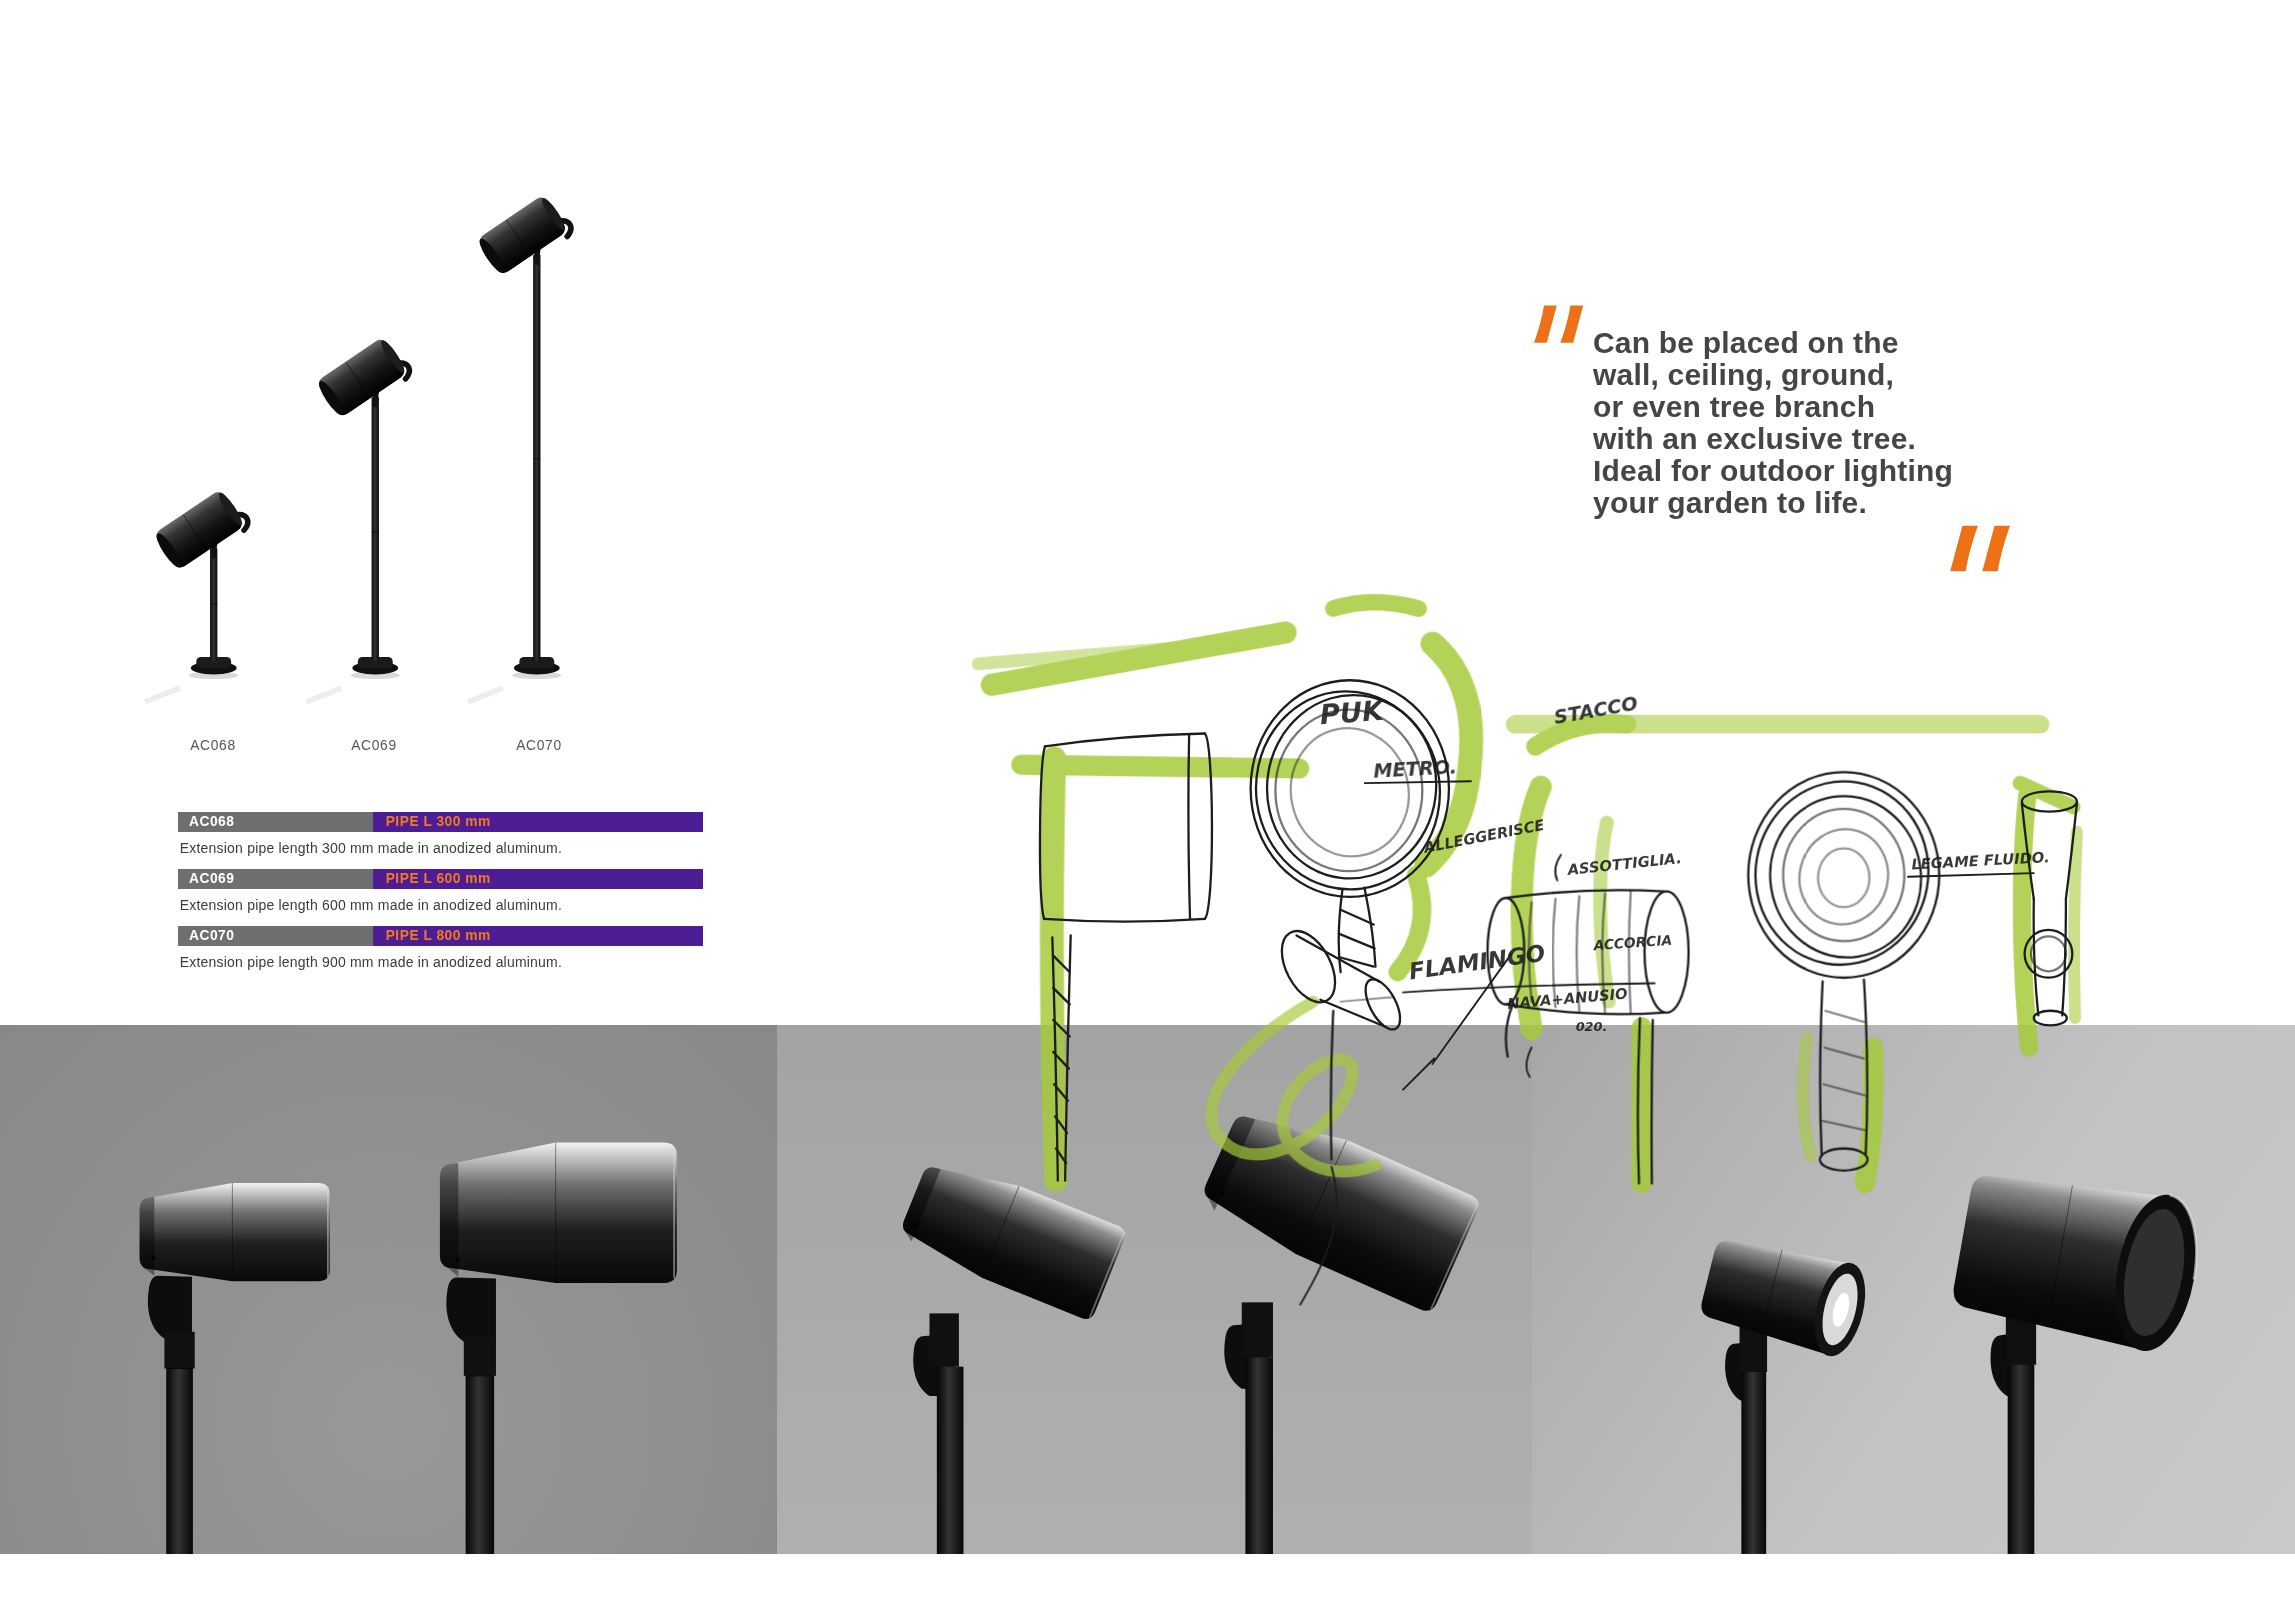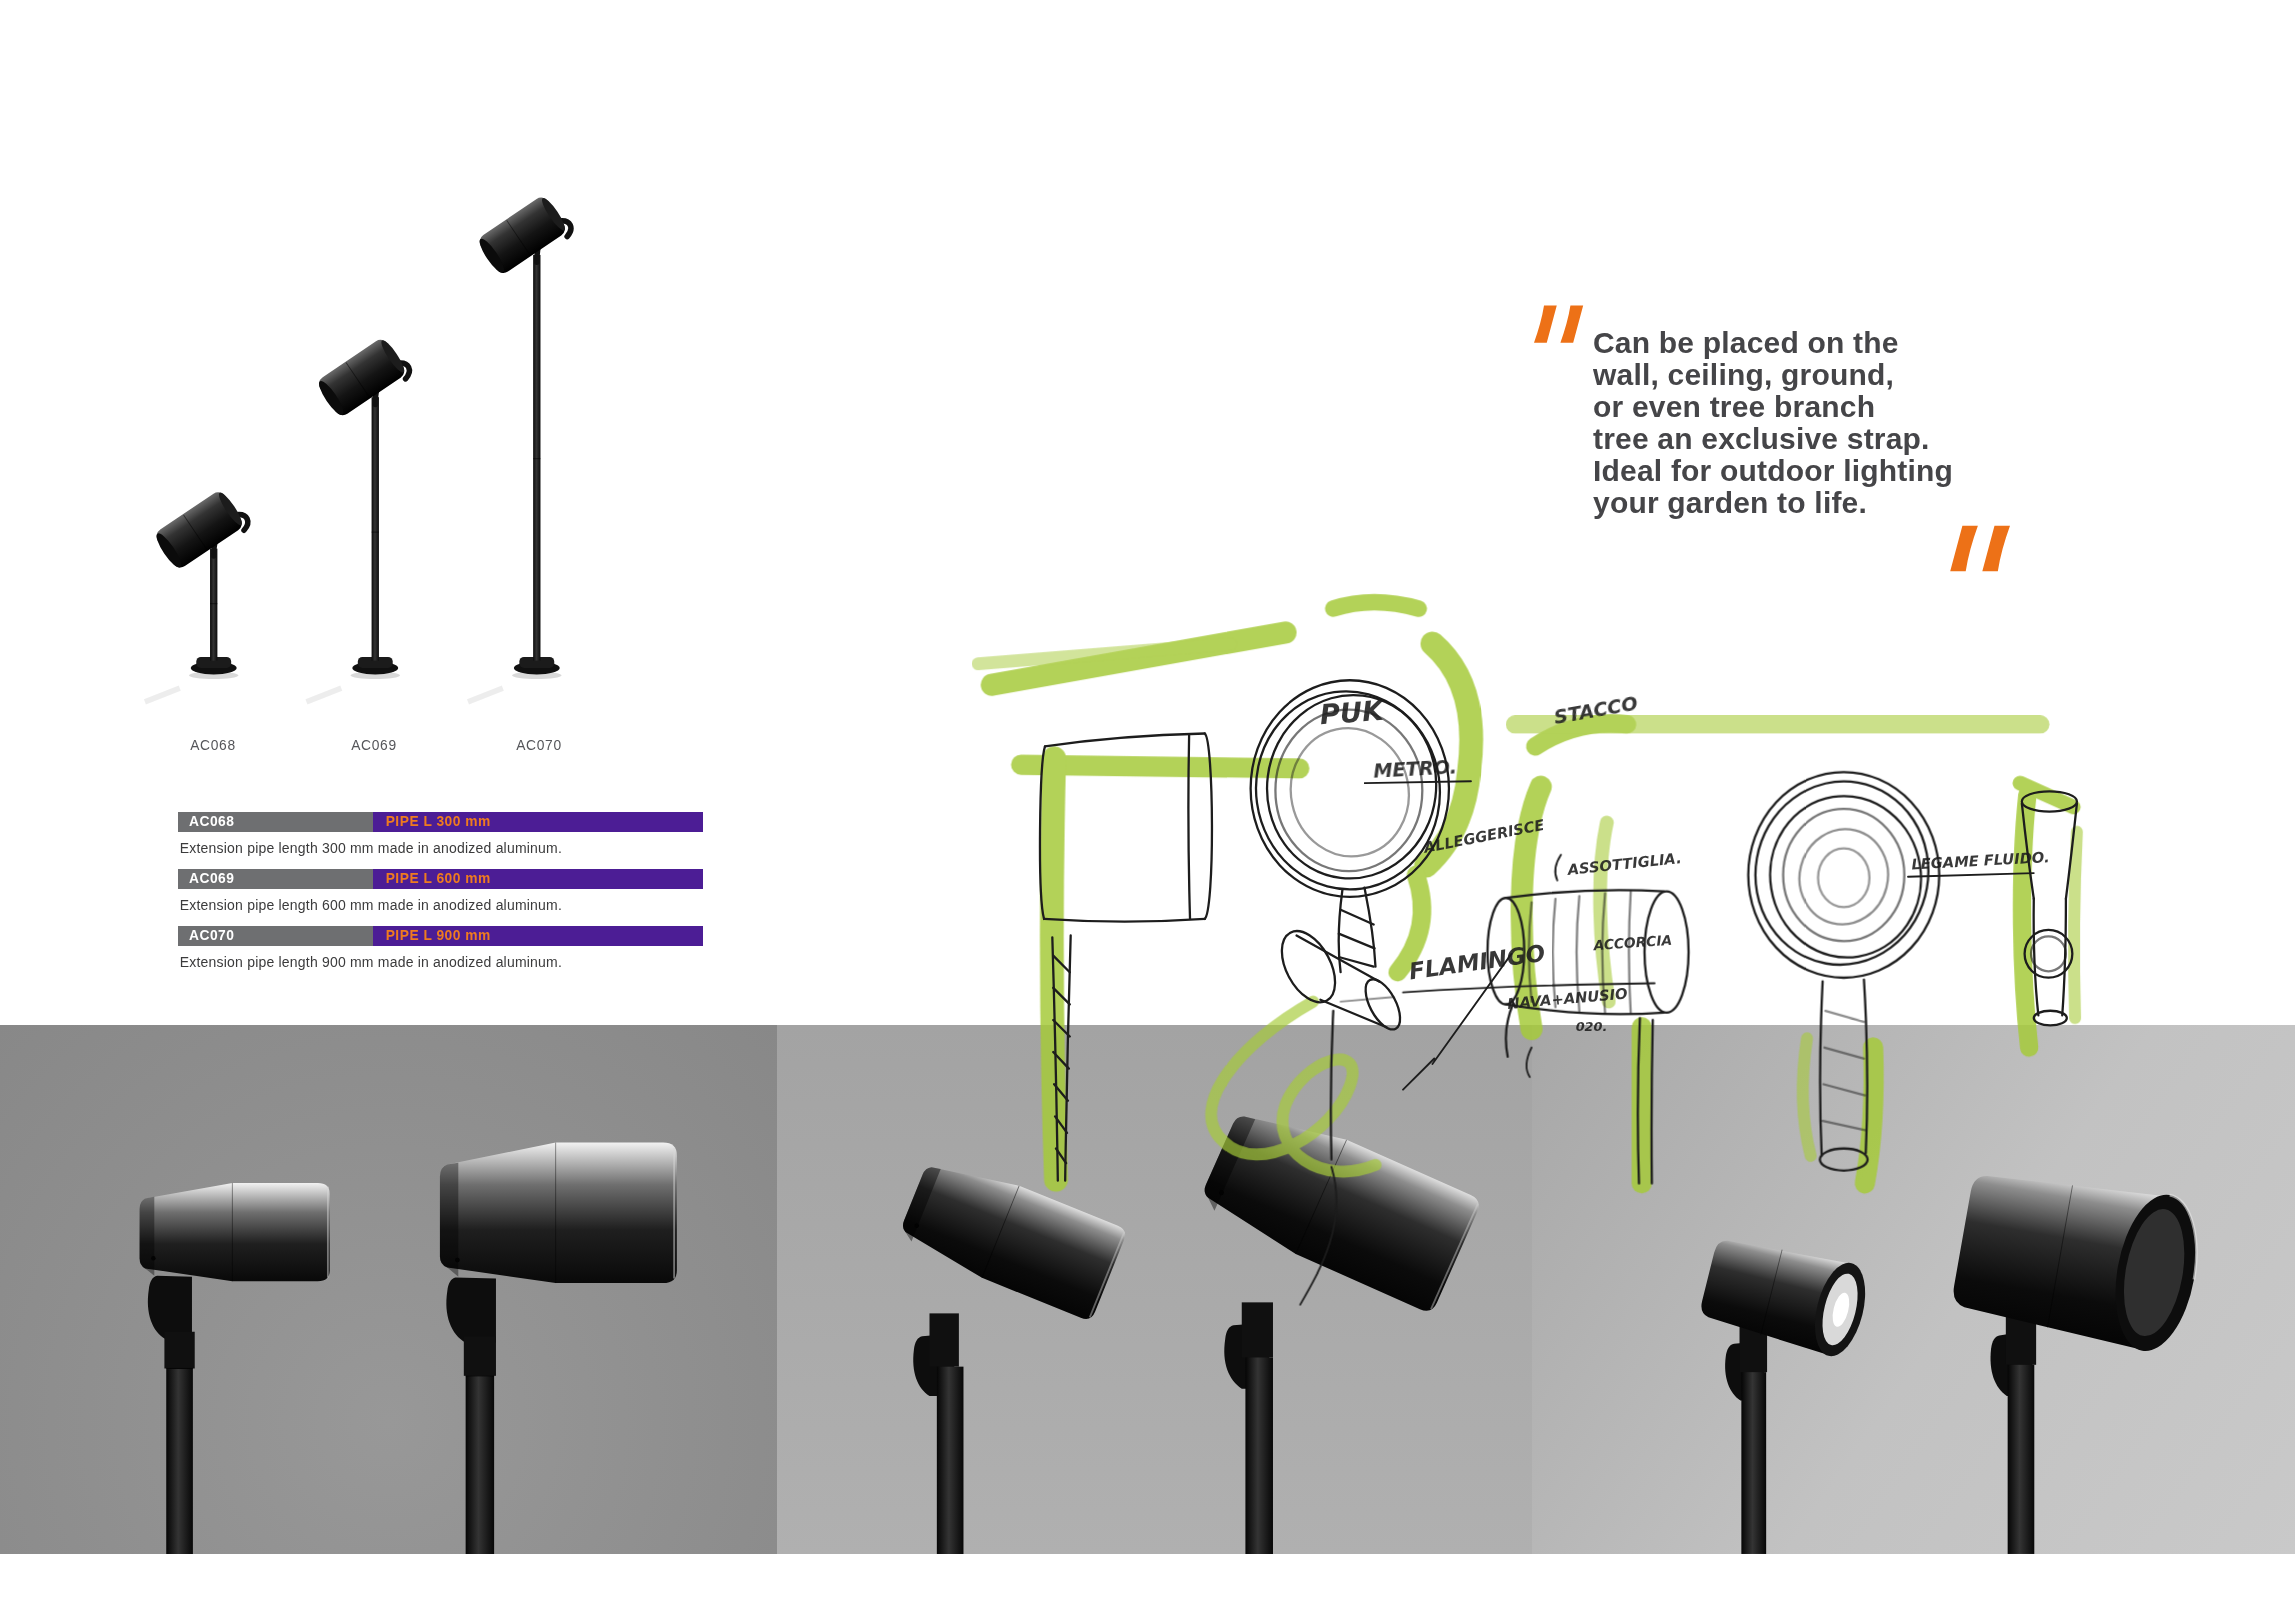--- a/index.html
+++ b/index.html
@@ -132,34 +132,34 @@
     <div class="spec-desc">Extension pipe length 300 mm made in anodized aluminum.</div>
 
     <div class="spec-row">
       <div class="cell-code">AC069</div>
       <div class="cell-pipe">PIPE L 600 mm</div>
     </div>
     <div class="spec-desc">Extension pipe length 600 mm made in anodized aluminum.</div>
 
     <div class="spec-row">
       <div class="cell-code">AC070</div>
-      <div class="cell-pipe">PIPE L 900 mm</div>
+      <div class="cell-pipe">PIPE L 800 mm</div>
     </div>
     <div class="spec-desc">Extension pipe length 900 mm made in anodized aluminum.</div>
   </div>
 
   <svg class="qmark qmark-open" width="51" height="39" viewBox="0 0 56 42">
     <path d="M11,0 L25,0 L14,41 L0,41 C5,27 9,13 11,0 Z" fill="#ED7117"></path>
     <path d="M40,0 L54,0 L43,41 L29,41 C34,27 38,13 40,0 Z" fill="#ED7117"></path>
   </svg>
   <div class="quote-text">
     <span>Can be placed on the</span>
     <span>wall, ceiling, ground,</span>
     <span>or even tree branch</span>
-    <span>tree an exclusive strap.</span>
+    <span>with an exclusive tree.</span>
     <span>Ideal for outdoor lighting</span>
     <span>your garden to life.</span>
   </div>
   <svg class="qmark qmark-close" width="62" height="50" viewBox="0 0 56 42" style="transform:rotate(180deg);">
     <path d="M11,0 L25,0 L14,41 L0,41 C5,27 9,13 11,0 Z" fill="#ED7117"></path>
     <path d="M40,0 L54,0 L43,41 L29,41 C34,27 38,13 40,0 Z" fill="#ED7117"></path>
   </svg>
 
   <div class="photo-band">
 

